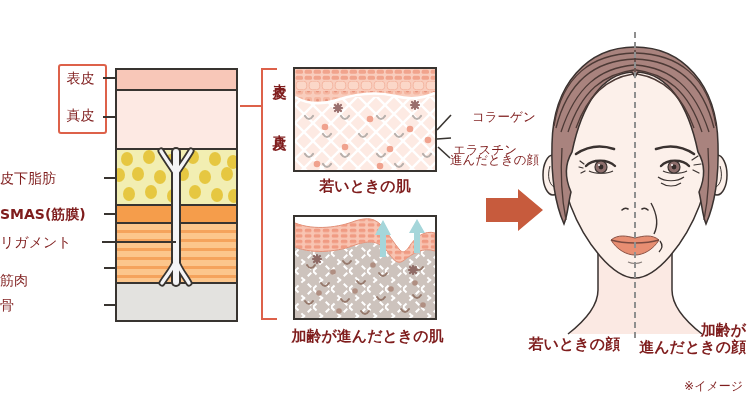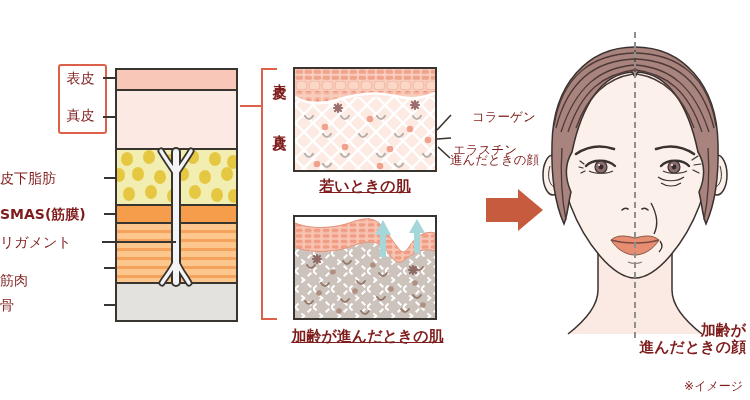--- a/index.html
+++ b/index.html
@@ -28,21 +28,21 @@
   .l-bone{top:214px;height:36px;background:#e3e2df;}
   
   .bracket{background:#dd614a;position:absolute;}
   
   .vlabel{position:absolute;left:271px;writing-mode:vertical-rl;font-size:14px;
           font-weight:600;letter-spacing:2px;}
   
   .panel{position:absolute;left:293px;width:144px;height:105px;
          border:2px solid #383430;box-sizing:border-box;background:#fff;}
   .panel-caption{position:absolute;text-align:center;font-size:15px;font-weight:700;
-                 white-space:nowrap;text-decoration:underline;}
+                 white-space:nowrap;}
   .annot{position:absolute;font-size:12.5px;font-weight:500;white-space:nowrap;}
   
   .face-cap{position:absolute;font-size:15px;font-weight:600;text-align:right;
             line-height:17px;white-space:nowrap;}
   .footnote{position:absolute;left:640px;top:378px;width:103px;text-align:right;
             font-size:12px;font-weight:500;}
 </style>
 </head>
 <body>
 
@@ -325,19 +325,20 @@
     <g>
       <path d="M73,212 C80,206 89,208 97,210 C105,208 114,206 121,212 C115,222 105,227 97,227 C89,227 79,222 73,212 Z" fill="#e78e72" stroke="#8a5245" stroke-width="1"></path>
       <path d="M73,212 C86,216 108,216 121,212" stroke="#7a4a40" stroke-width="1.4" fill="none"></path>
       <path d="M122,213 C125,217 124,221 121,224" stroke="#3a3230" stroke-width="1.3" fill="none"></path>
     </g>
     <path d="M90,234 Q97,237 104,234" stroke="#3a3230" stroke-width="1.1" fill="none" opacity="0.6"></path>
 
     <path d="M97,4 L97,312" stroke="#8f8f8f" stroke-width="2" stroke-dasharray="6,4" fill="none"></path>
   </svg>
 
+  <div class="face-cap" style="left:500px;top:336px;width:120px;">若いときの顔</div>
   <div class="face-cap" style="left:638px;top:322px;width:108px;">
     <div>加齢が</div>
     <div>進んだときの顔</div>
   </div>
 
   <div class="footnote">※イメージ</div>
 </div>
 
 </body></html>

